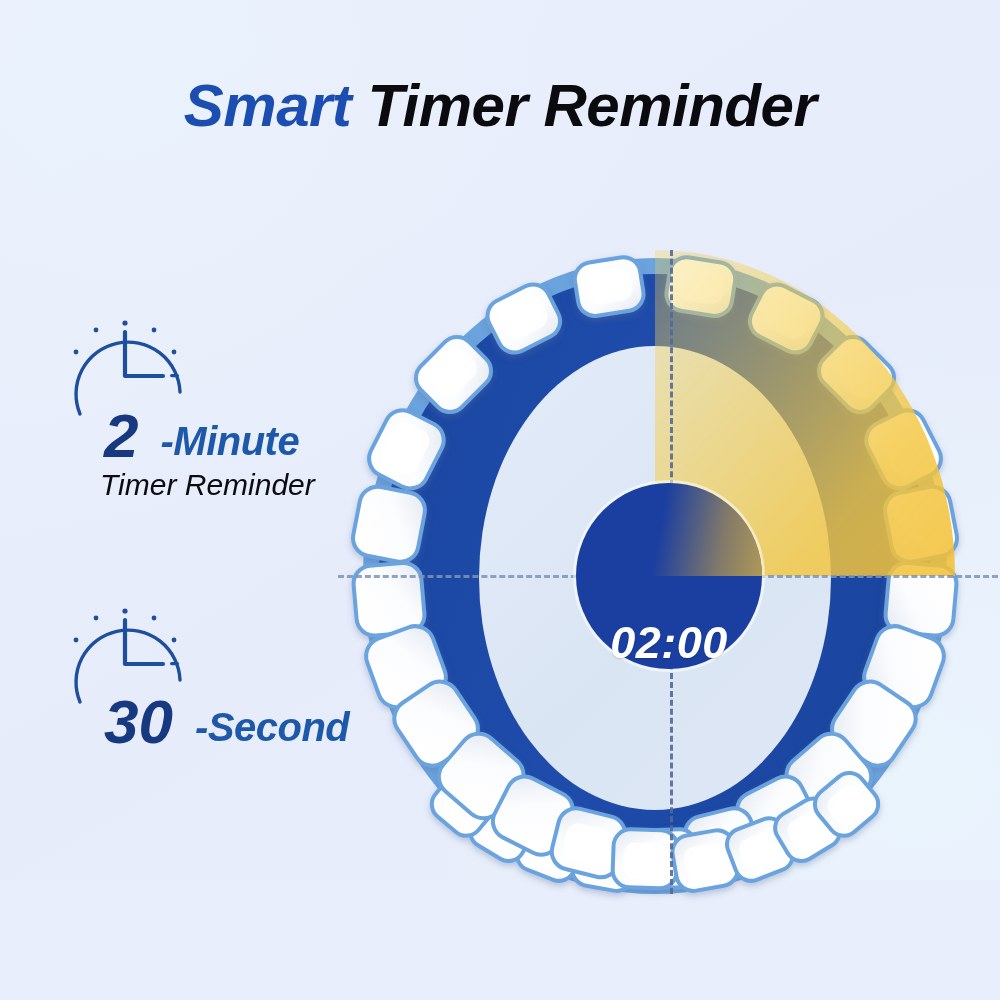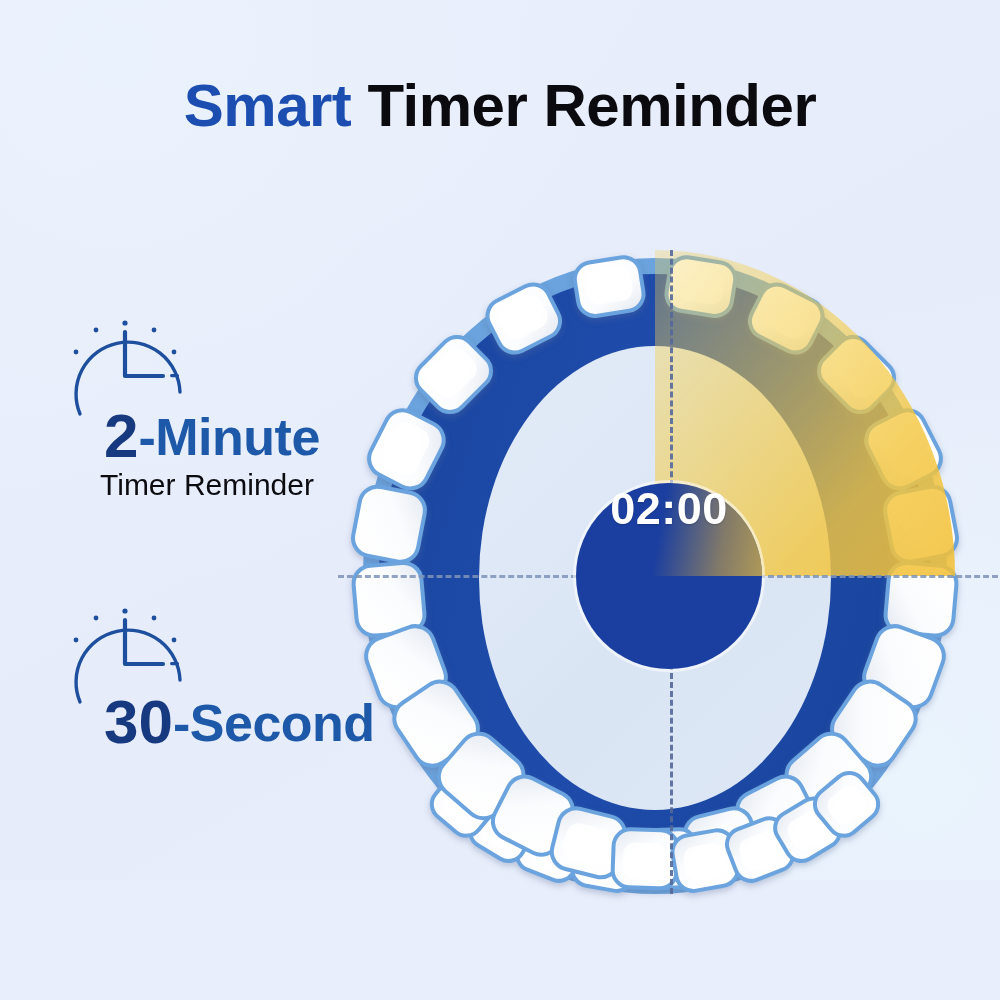--- a/index.html
+++ b/index.html
@@ -7,60 +7,61 @@
     width:1000px;height:1000px;overflow:hidden;
     font-family:"Liberation Sans", sans-serif;
     background:#e8eefb;
   }
   #stage{
     position:relative;width:1000px;height:880px;
     background:
       radial-gradient(circle at 12% 6%, #eaf2fd 0%, rgba(234,242,253,0) 45%),
       radial-gradient(circle at 92% 88%, #eaf4fd 0%, rgba(234,244,253,0) 42%),
       linear-gradient(150deg,#e9effb 0%,#e6ecfa 55%,#e8effb 100%);
+    font-style: italic;
   }
 
   
   #title{
     position:absolute;left:0;top:74px;width:1000px;
     text-align:center;
     font-size:60px;line-height:64px;font-weight:700;
     letter-spacing:-0.5px;white-space:nowrap;
   }
   #title .smart{color:#1c4db0;}
   #title .rest{color:#0b0b0f;}
 
   
   .feature{position:absolute;}
   .feature .clockwrap{position:absolute;left:0;top:0;width:128px;height:112px;}
   .feature .headline{
     position:absolute;white-space:nowrap;
     font-weight:700;line-height:1;
   }
   .feature .bignum{font-size:62px;color:#17397f;vertical-align:-2px;}
-  .feature .unit{font-size:52px;color:#1d59a8;letter-spacing:-0.5px;}
+  .feature .unit{font-size:40px;color:#1d59a8;letter-spacing:-0.5px;margin-left:22px;}
 
   #feat-2min{left:62px;top:310px;width:340px;height:210px;}
   #feat-2min .headline{left:42px;top:95px;}
 
   #feat-30sec{left:62px;top:598px;width:400px;height:210px;}
   #feat-30sec .headline{left:42px;top:93px;}
 
   .abs-sub{position:absolute;}
 
   
   #arch{position:absolute;left:330px;top:248px;width:650px;height:664px;}
   #arch svg{display:block;}
 
   
   #timer{
     position:absolute;left:576px;top:483px;width:186px;height:186px;
     border-radius:50%;
     background:#1b3fa0;
-    display:flex;align-items:flex-start;justify-content:center;
+    display:flex;align-items:flex-end;justify-content:center;
     box-shadow:0 0 0 3px rgba(255,255,255,.55);
   }
   #timer .tint{
     position:absolute;inset:0;border-radius:50%;
     background:linear-gradient(100deg, rgba(245,200,60,0) 42%, rgba(215,170,60,.55) 72%, rgba(245,198,55,.75) 100%);
     clip-path:polygon(0 0,100% 0,100% 50%,0 50%);
     pointer-events:none;
   }
   #timer .label{
     position:relative;z-index:3;

